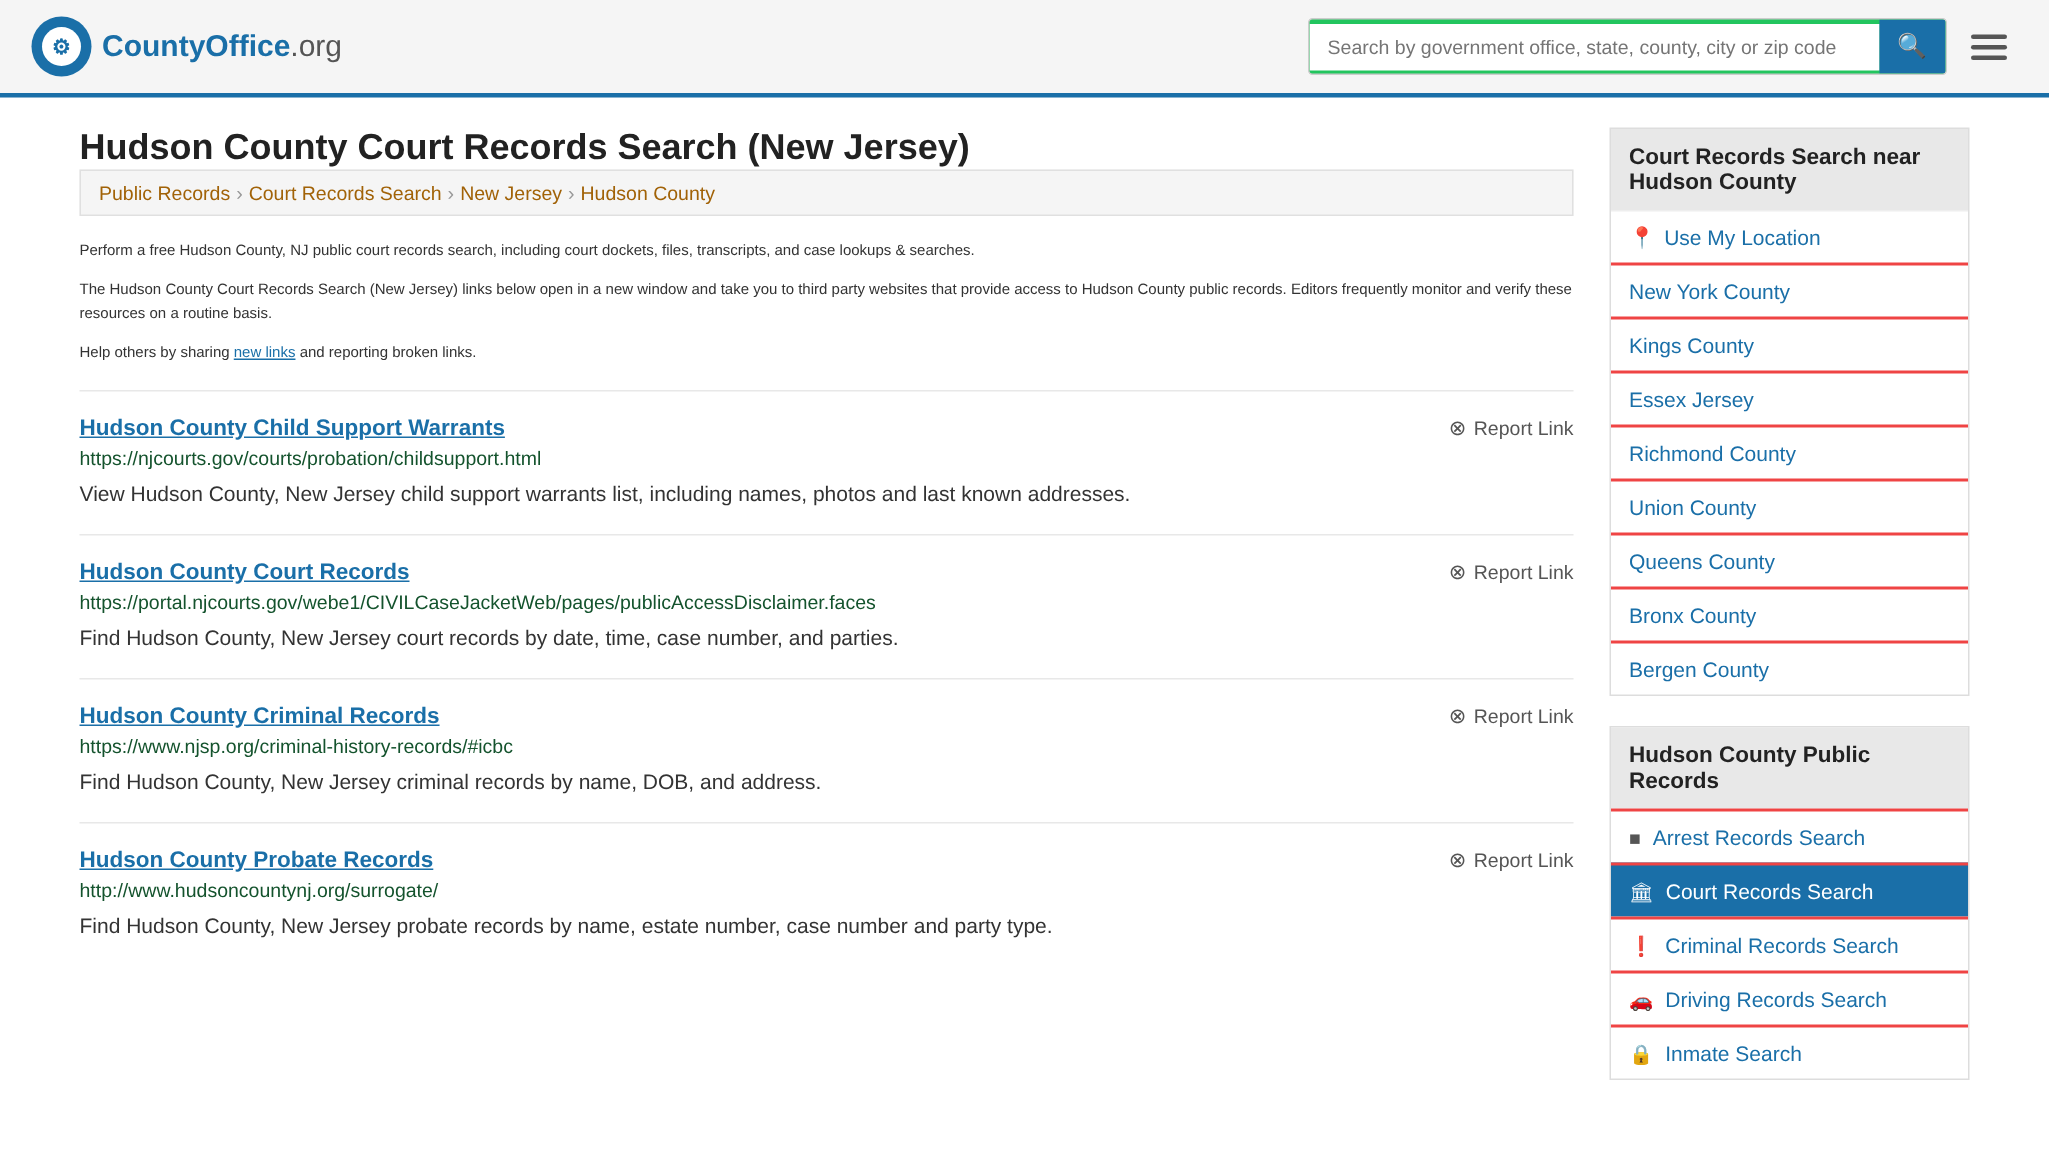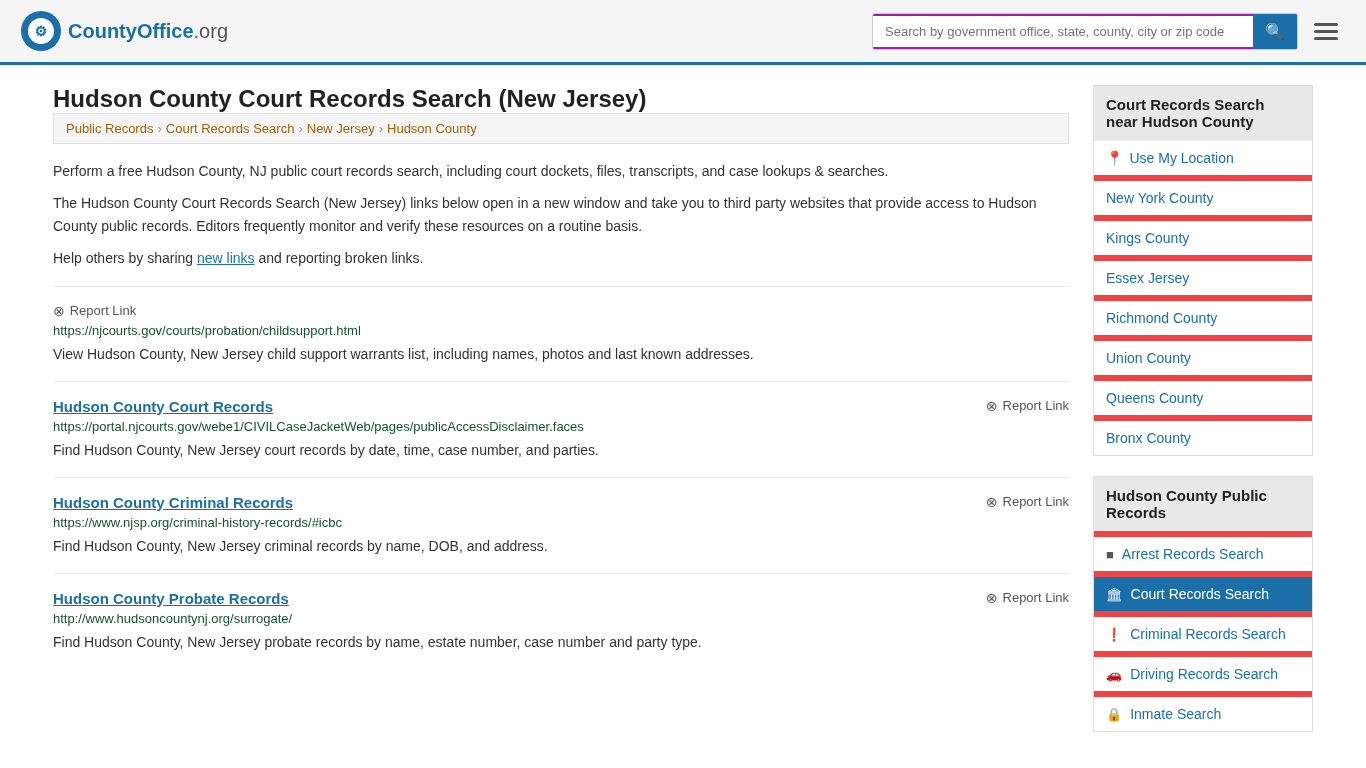--- a/index.html
+++ b/index.html
@@ -26,21 +26,21 @@
     #header-right {
       display: flex;
       align-items: center;
       gap: 8px;
     }
     #search-bar {
       display: flex;
       align-items: center;
       border: 1px solid #ccc;
       border-radius: 3px;
-      background: #a21caf;
+      background: #22c55e;
       overflow: hidden;
     }
     #search-input {
       width: 380px;
       padding: 8px 12px;
       border: none;
       outline: none;
       font-size: 13px;
       color: #999;
     }
@@ -70,21 +70,21 @@
       max-width: 1300px;
       margin: 0 auto;
       padding: 20px 20px;
       display: flex;
       gap: 24px;
     }
     #content {
       flex: 1;
     }
     #sidebar {
-      width: 220px;
+      width: 240px;
       flex-shrink: 0;
     }
 
     
     #page-title {
       font-size: 24px;
       font-weight: bold;
       color: #222;
     }
 
@@ -99,21 +99,21 @@
       display: flex;
       align-items: center;
       gap: 4px;
       flex-wrap: wrap;
     }
     .breadcrumb-link { color: #a16207; text-decoration: none; cursor: pointer; }
     .breadcrumb-sep { color: #999; }
 
     
     #desc-section { margin-bottom: 16px; }
-    #desc-section p { font-size: 14px; line-height: 1.6; color: #333; margin-bottom: 10px; }
+    #desc-section p { font-size: 10px; line-height: 1.6; color: #333; margin-bottom: 10px; }
     .inline-link { color: #1a6fa8; text-decoration: underline; cursor: pointer; }
 
     
     .record-item {
       border-top: 1px solid #e8e8e8;
       padding: 16px 0;
     }
     .record-header {
       display: flex;
       justify-content: space-between;
@@ -158,21 +158,21 @@
       font-weight: bold;
       color: #222;
       margin-bottom: 0;
     }
     .sidebar-section {
       border: 1px solid #ddd;
       margin-bottom: 20px;
     }
     .sidebar-item {
       padding: 9px 12px;
-      border-top: 6px solid #ef4444;
+      border-top: 2px solid #ef4444;
       display: flex;
       align-items: center;
       gap: 8px;
       font-size: 14px;
     }
     .sidebar-item a {
       color: #1a6fa8;
       text-decoration: none;
       cursor: pointer;
     }
@@ -249,20 +249,21 @@
       <p>Perform a free Hudson County, NJ public court records search, including court dockets, files, transcripts, and case lookups &amp; searches.</p>
       <p>The Hudson County Court Records Search (New Jersey) links below open in a new window and take you to third party websites that provide access to Hudson County public records. Editors frequently monitor and verify these resources on a routine basis.</p>
       <p>
         <span>Help others by sharing </span><a class="inline-link">new links</a><span> and reporting broken links.</span>
       </p>
     </div>
 
     <div id="records-list">
     <div class="record-item">
       <div class="record-header">
+        <a class="record-title">Hudson County Child Support Warrants</a>
         <div class="report-link">
           <span class="report-icon">⊗</span>
           <span>Report Link</span>
         </div>
       </div>
       <div class="record-url">https://njcourts.gov/courts/probation/childsupport.html</div>
       <div class="record-desc">View Hudson County, New Jersey child support warrants list, including names, photos and last known addresses.</div>
     </div>
         <div class="record-item">
       <div class="record-header">
@@ -323,20 +324,23 @@
           </div>
           <div class="sidebar-item">
             <a>Union County</a>
           </div>
           <div class="sidebar-item">
             <a>Queens County</a>
           </div>
           <div class="sidebar-item">
             <a>Bronx County</a>
           </div>
+          <div class="sidebar-item">
+            <a>Bergen County</a>
+          </div>
         </div>
     </div>
 
     <div class="sidebar-section">
       <div class="sidebar-section-header">Hudson County Public Records</div>
       <div id="public-records-list">
       <div class="sidebar-item">
       <span class="sidebar-icon">■</span>
       <a>Arrest Records Search</a>
     </div>

